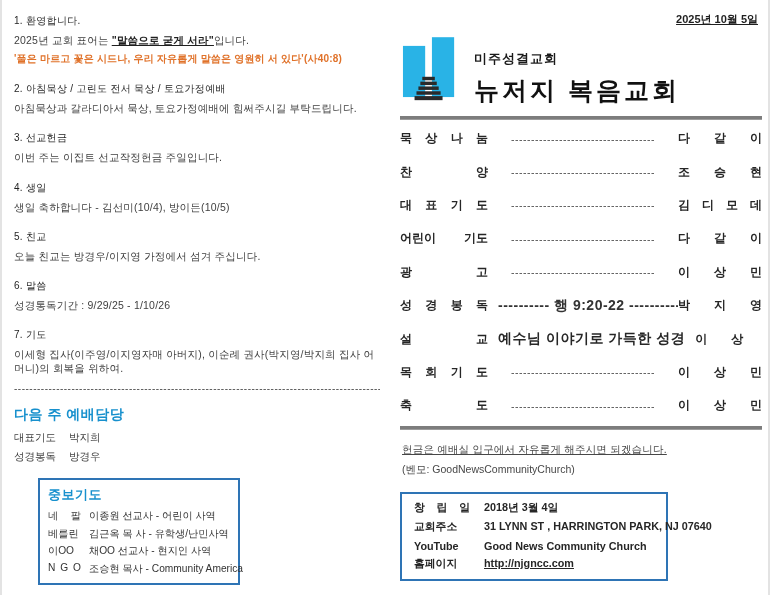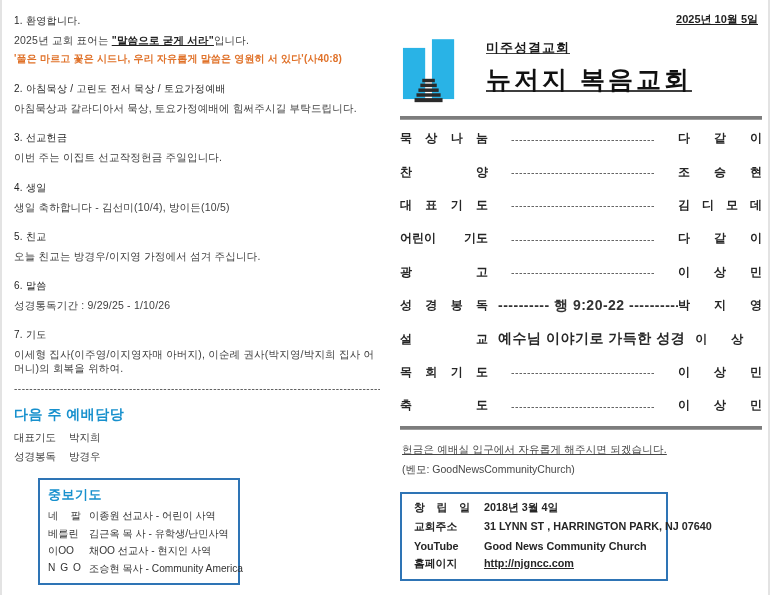--- a/index.html
+++ b/index.html
@@ -22,21 +22,21 @@
   .nw-role { display:inline-block; width:52px; }
   .pray-box { width:202px; border:2.5px solid #2e74b5; padding:6px 24px 7px 8px; margin-top:14px;margin-left:24px; }
   .pray-box .blue-heading { margin-top:0; margin-bottom:5px; font-size:13px; }
   .pray-row { font-size:10.2px; color:#333; margin-bottom:3.5px; display:flex; white-space:nowrap; }
   .pray-row:last-child { margin-bottom:0; }
   .pray-region { width:33px; flex:none; text-align:justify; text-align-last:justify; margin-right:8px; }
 
   
   .date-line { text-align:right; font-size:11px; font-weight:bold; color:#1f1f1f; margin-top:4px; padding-right:4px; }
   .date-line span { text-decoration:underline; }
-  .masthead { display:flex; gap:28px; margin-top:12px; margin-left:2px; height:70px;text-decoration:underline; }
+  .masthead { display:flex; align-items:flex-end; gap:16px; margin-top:12px; margin-left:2px; height:70px; }
   .mast-text { padding-bottom:2px; }
   .denom { font-size:13px; font-weight:bold; color:#1a1a1a; margin-bottom:6px; letter-spacing:1px; }
   .church-name { font-size:25px; font-weight:bold; color:#111; letter-spacing:3px; }
   .rule-double { border-top:3px solid #7d7d7d; border-bottom:1.5px solid #9d9d9d; height:3px; margin-top:7px; }
   .worship { margin-top:2px; }
   .w-row { display:flex; align-items:center; height:33.4px; }
   .w-label { width:88px; flex:none; font-size:12px; font-weight:bold; color:#262626;
              text-align:justify; text-align-last:justify; }
   .w-mid { flex:1; overflow:hidden; white-space:nowrap; text-align:center; font-size:10.5px;
            color:#4d4d4d; padding:0 10px; letter-spacing:.5px; }

